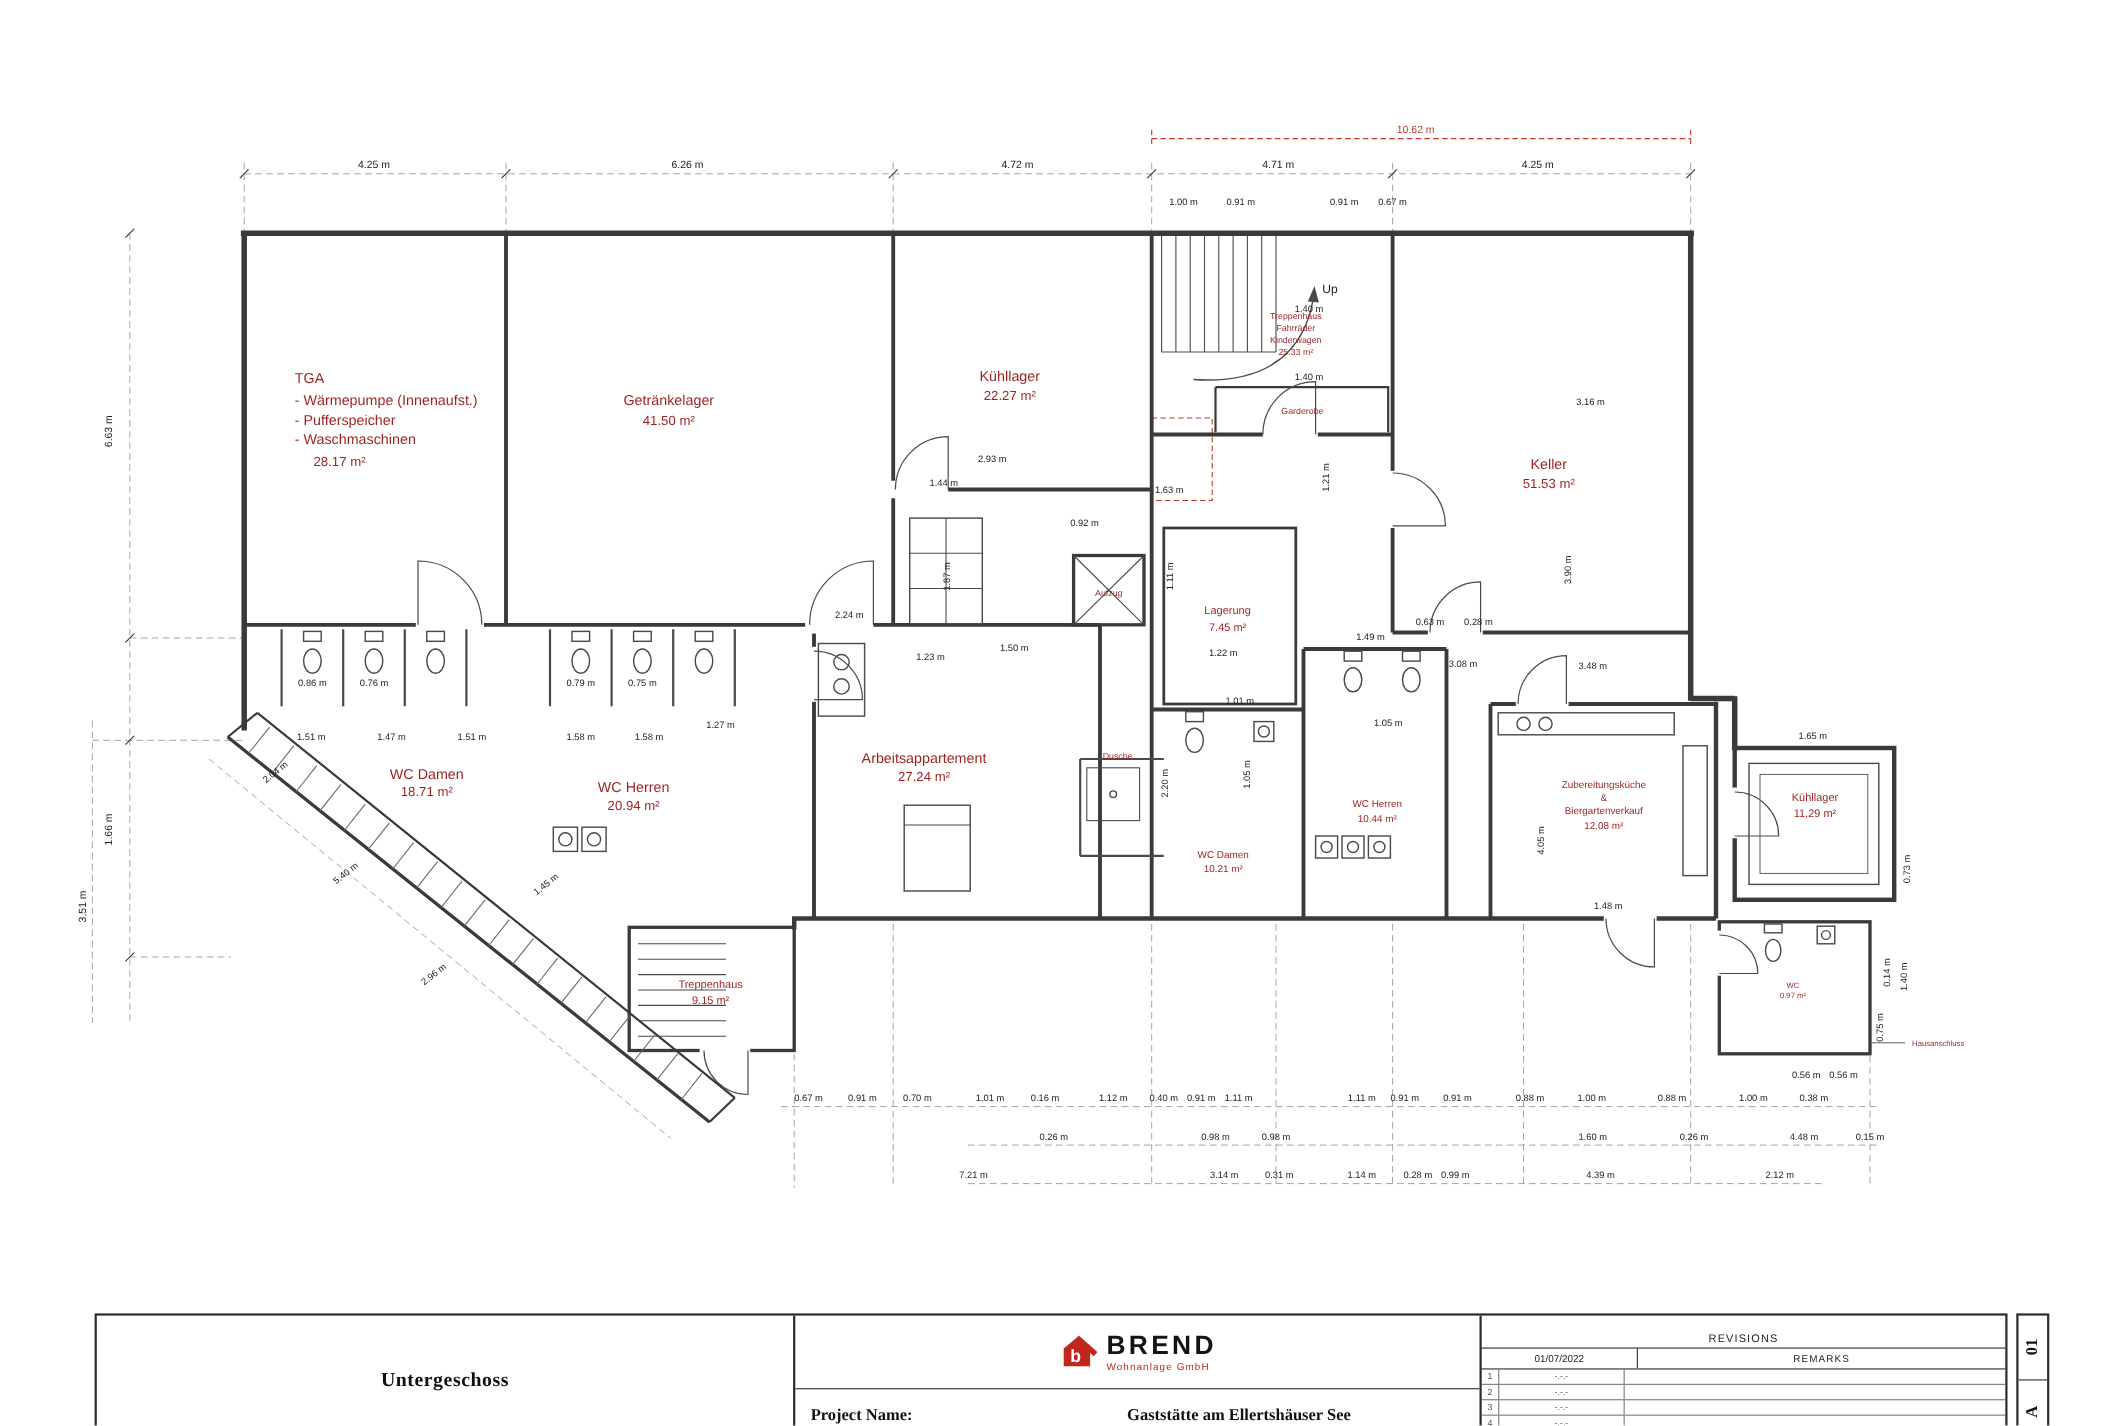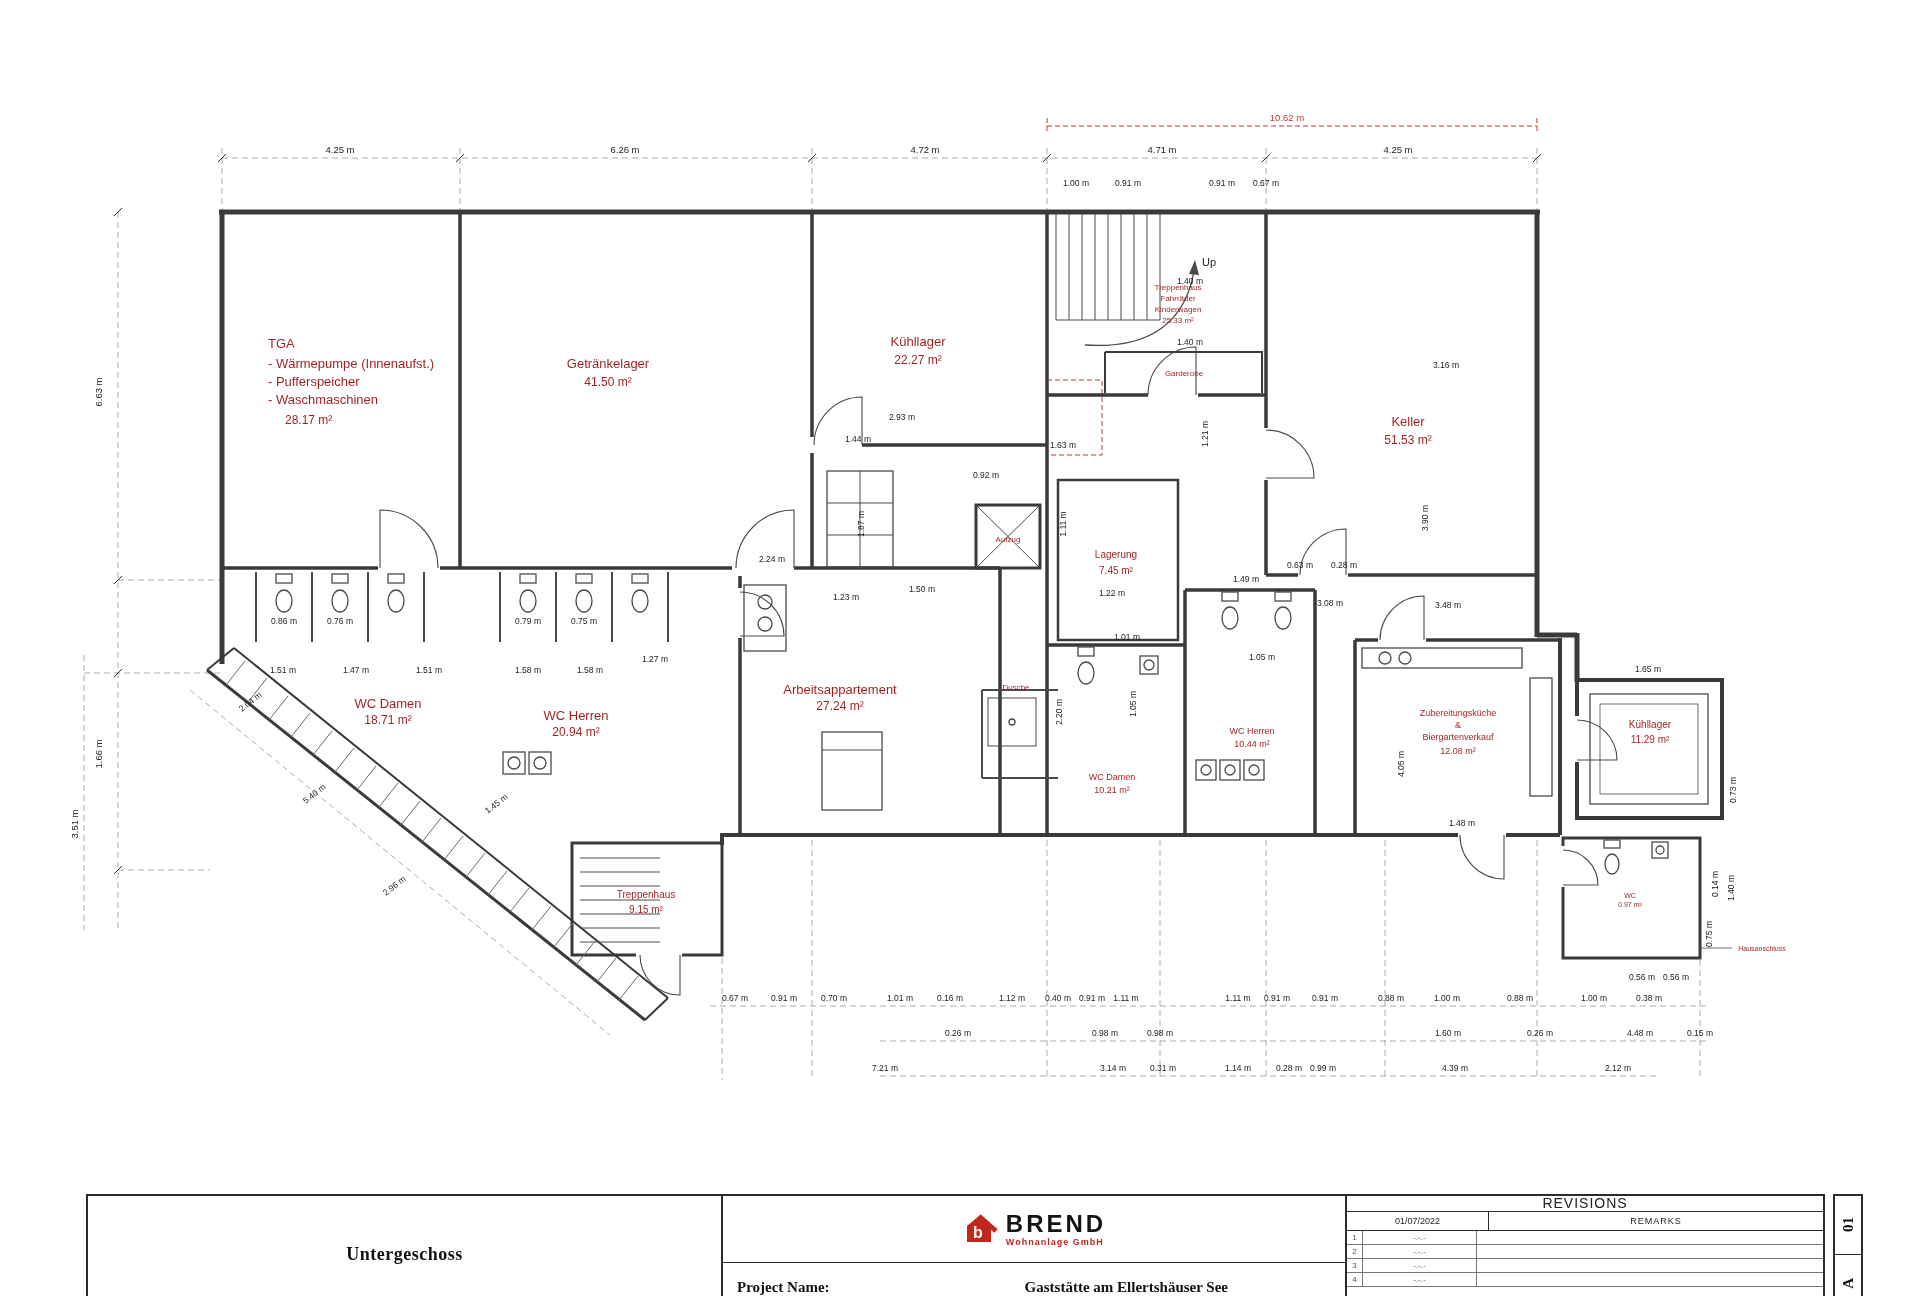--- a/index.html
+++ b/index.html
@@ -16,26 +16,26 @@
   .upl{fill:#222;font-size:11px;}
   
   .tb{position:absolute;left:86px;top:1194px;width:1739px;height:120px;
       border:2px solid #2b2b2b;display:flex;box-sizing:border-box;background:#fff;}
   .tb-left{width:635px;border-right:2px solid #2b2b2b;display:flex;align-items:center;justify-content:center;box-sizing:border-box;}
   .tb-left .floor{font-family:"Liberation Serif",serif;font-weight:bold;font-size:18px;color:#111;letter-spacing:.5px;}
   .tb-mid{width:624px;border-right:2px solid #2b2b2b;display:flex;flex-direction:column;box-sizing:border-box;}
   .tb-logo{height:66px;display:flex;align-items:center;justify-content:center;gap:8px;}
   .logo-text{display:flex;flex-direction:column;line-height:1;}
   .brend{font-weight:bold;font-size:24px;letter-spacing:3px;color:#141414;}
-  .brend-sub{color:#c0271d;font-size:9px;font-weight:bold;letter-spacing:1px;margin-top:2px;}
+  .brend-sub{color:#c0271d;font-size:9px;font-weight:normal;letter-spacing:1px;margin-top:2px;}
   .tb-project{border-top:1.5px solid #2b2b2b;flex:1;display:flex;align-items:center;box-sizing:border-box;padding:0 14px;}
   .pl{font-family:"Liberation Serif",serif;font-weight:bold;font-size:15px;color:#111;text-align:center;}
   .pn{font-family:"Liberation Serif",serif;font-weight:bold;font-size:15px;color:#111;margin-left:195px;}
   .tb-rev{flex:1;display:flex;flex-direction:column;font-size:9px;color:#222;box-sizing:border-box;}
-  .rev-header{height:15px;border-bottom:1px solid #2b2b2b;text-align:center;font-size:14px;letter-spacing:1px;line-height:15px;}
+  .rev-header{height:15px;border-bottom:1px solid #2b2b2b;text-align:center;font-size:10px;letter-spacing:1px;line-height:15px;margin-top:14px;}
   .rev-sub{height:18px;border-bottom:1px solid #2b2b2b;display:flex;}
   .rev-sub .rev-date{width:142px;border-right:1px solid #2b2b2b;display:flex;align-items:center;justify-content:center;box-sizing:border-box;}
   .rev-sub .rev-remarks{flex:1;display:flex;align-items:center;justify-content:center;letter-spacing:1px;}
   .rev-row{height:13px;border-bottom:1px solid #777;display:flex;font-size:8px;color:#555;}
   .rev-row .num{width:16px;border-right:1px solid #777;text-align:center;line-height:13px;box-sizing:border-box;}
   .rev-row .d{width:114px;border-right:1px solid #777;text-align:center;line-height:13px;box-sizing:border-box;}
   .rev-row .r{flex:1;}
   .tb-strip{position:absolute;left:1833px;top:1194px;width:30px;height:120px;border:2px solid #2b2b2b;box-sizing:border-box;display:flex;flex-direction:column;background:#fff;}
   .strip-cell{flex:1;display:flex;align-items:center;justify-content:center;border-bottom:1.5px solid #2b2b2b;}
   .strip-cell:last-child{border-bottom:none;}

